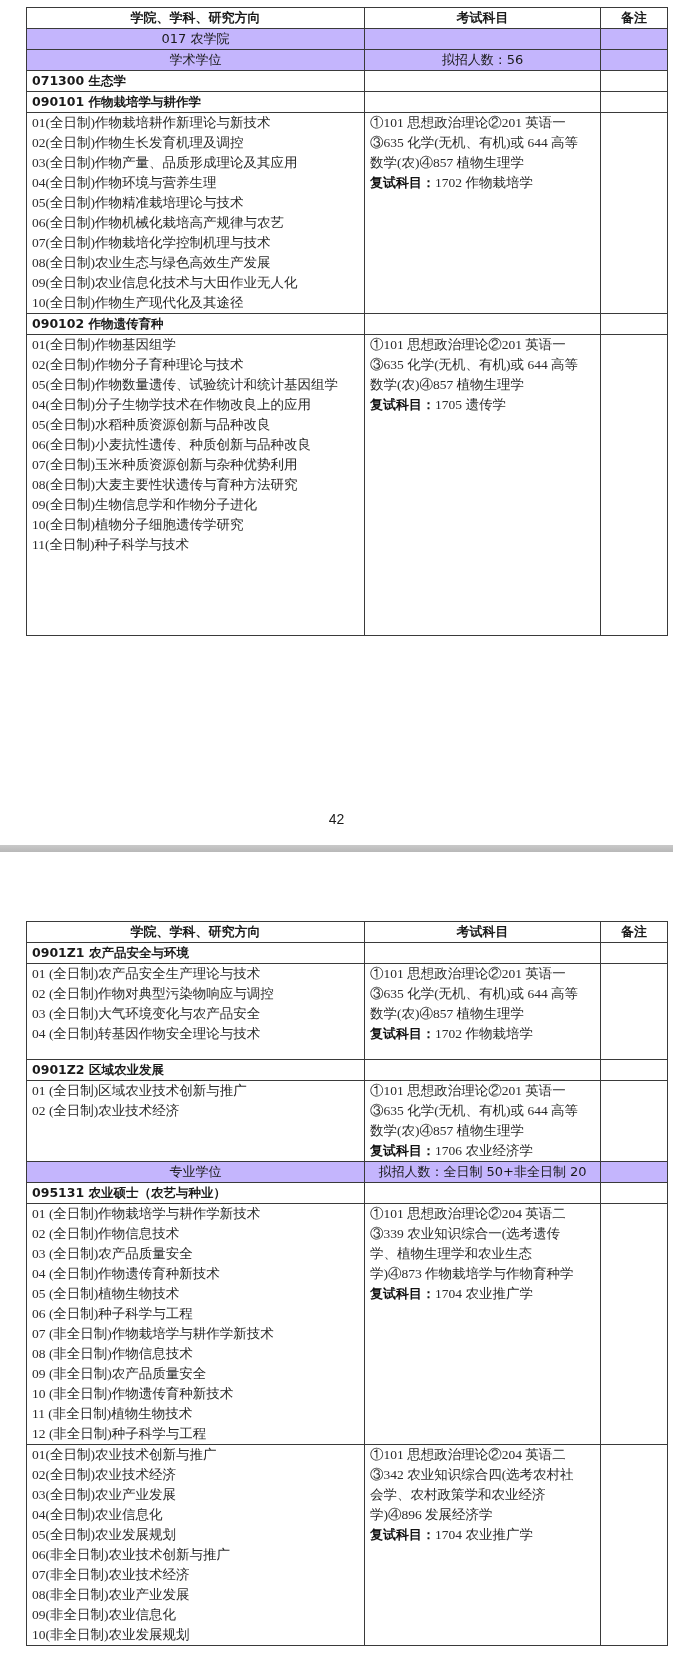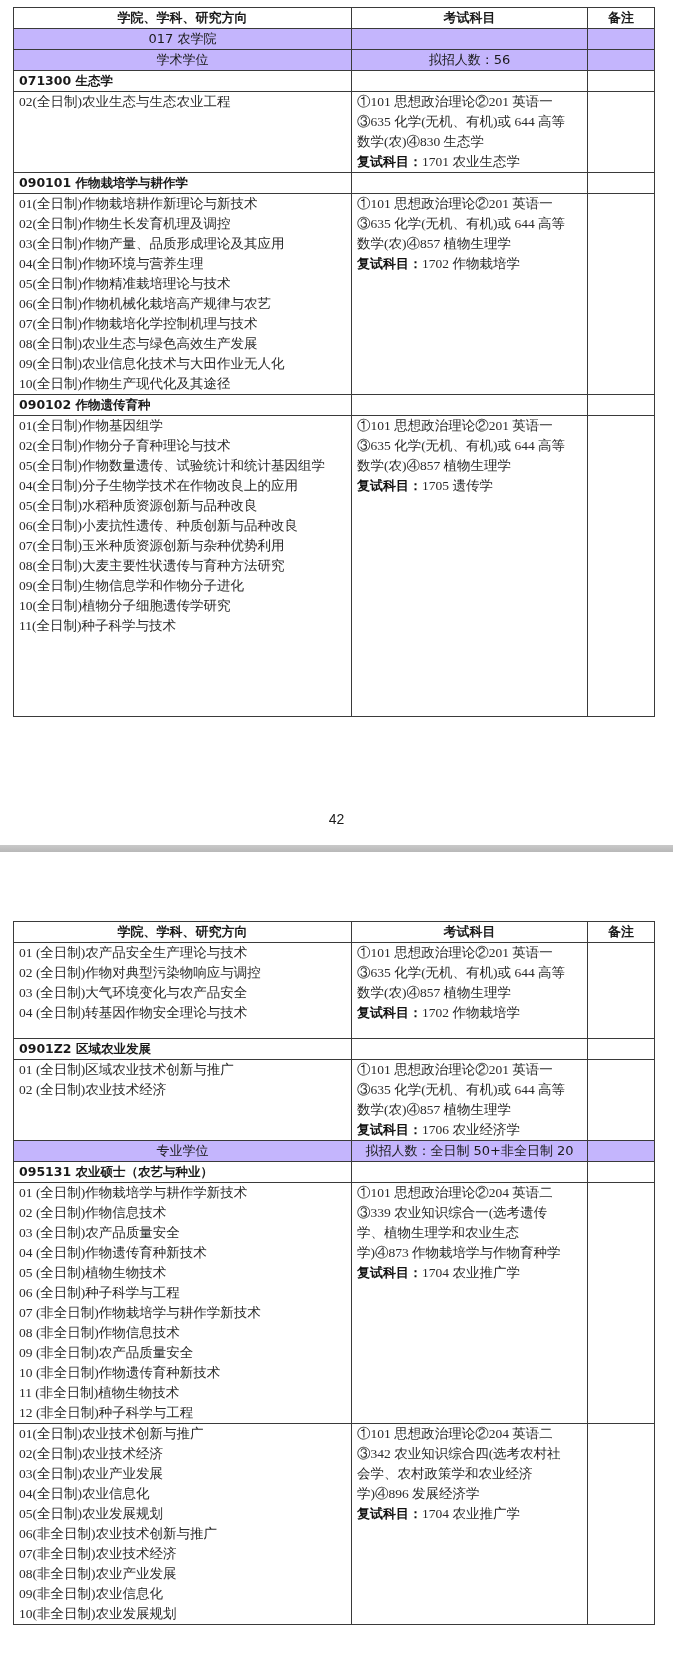--- a/index.html
+++ b/index.html
@@ -8,21 +8,21 @@
     font-family: "Liberation Serif", "DejaVu Serif", serif;
     color: #1a1a1a;
   }
   .page { position: absolute; left: 0; width: 673px; background: #fff; }
   #page1 { top: 0; height: 845px; }
   #page2 { top: 852px; height: 820px; }
   .sep { position: absolute; left: 0; top: 845px; width: 673px; height: 7px;
          background: linear-gradient(#c9c9c9, #b8b8b8); }
 
   table.ad {
-    position: absolute; left: 13px; width: 641px;
+    position: absolute; left: 26px; width: 641px;
     border-collapse: collapse; table-layout: fixed;
     font-size: 13.5px; line-height: 20px; border-radius: 15px;
   }
   #t1 { top: 7px; }
   #t2 { top: 69px; }
   table.ad col.c1 { width: 338px; }
   table.ad col.c2 { width: 236px; }
   table.ad col.c3 { width: 67px; }
   table.ad td, table.ad th {
     border: 1.3px solid #3a3a3a; padding: 0 5px; vertical-align: top;
@@ -65,32 +65,20 @@
       <td>拟招人数：56</td>
       <td></td>
     </tr>
   </tbody>
       <tbody>
         <tr class="major">
           <td class="mj">071300 生态学</td>
           <td></td>
           <td></td>
         </tr>
-        <tr>
-          <td style="height:80px">
-            <span class="line">02(全日制)农业生态与生态农业工程</span>
-          </td>
-          <td>
-            <span class="exam">①101 思想政治理论②201 英语一</span>
-            <span class="exam">③635 化学(无机、有机)或 644 高等</span>
-            <span class="exam">数学(农)④830 生态学</span>
-            <span class="exam"><span class="retest-label">复试科目：</span><span>1701 农业生态学</span></span>
-          </td>
-          <td></td>
-        </tr>
         <tr class="major">
           <td class="mj">090101 作物栽培学与耕作学</td>
           <td></td>
           <td></td>
         </tr>
         <tr>
           <td>
             <span class="line">01(全日制)作物栽培耕作新理论与新技术</span>
             <span class="line">02(全日制)作物生长发育机理及调控</span>
             <span class="line">03(全日制)作物产量、品质形成理论及其应用</span>
@@ -152,20 +140,25 @@
         <col class="c3">
       </colgroup>
     <tbody>
         <tr>
       <th>学院、学科、研究方向</th>
       <th>考试科目</th>
       <th>备注</th>
     </tr>
     </tbody>
       <tbody id="t2a">
+        <tr class="major">
+          <td class="mj">0901Z1 农产品安全与环境</td>
+          <td></td>
+          <td></td>
+        </tr>
         <tr>
           <td style="height:95px">
             <span class="line">01 (全日制)农产品安全生产理论与技术</span>
             <span class="line">02 (全日制)作物对典型污染物响应与调控</span>
             <span class="line">03 (全日制)大气环境变化与农产品安全</span>
             <span class="line">04 (全日制)转基因作物安全理论与技术</span>
           </td>
           <td>
             <span class="exam">①101 思想政治理论②201 英语一</span>
             <span class="exam">③635 化学(无机、有机)或 644 高等</span>

